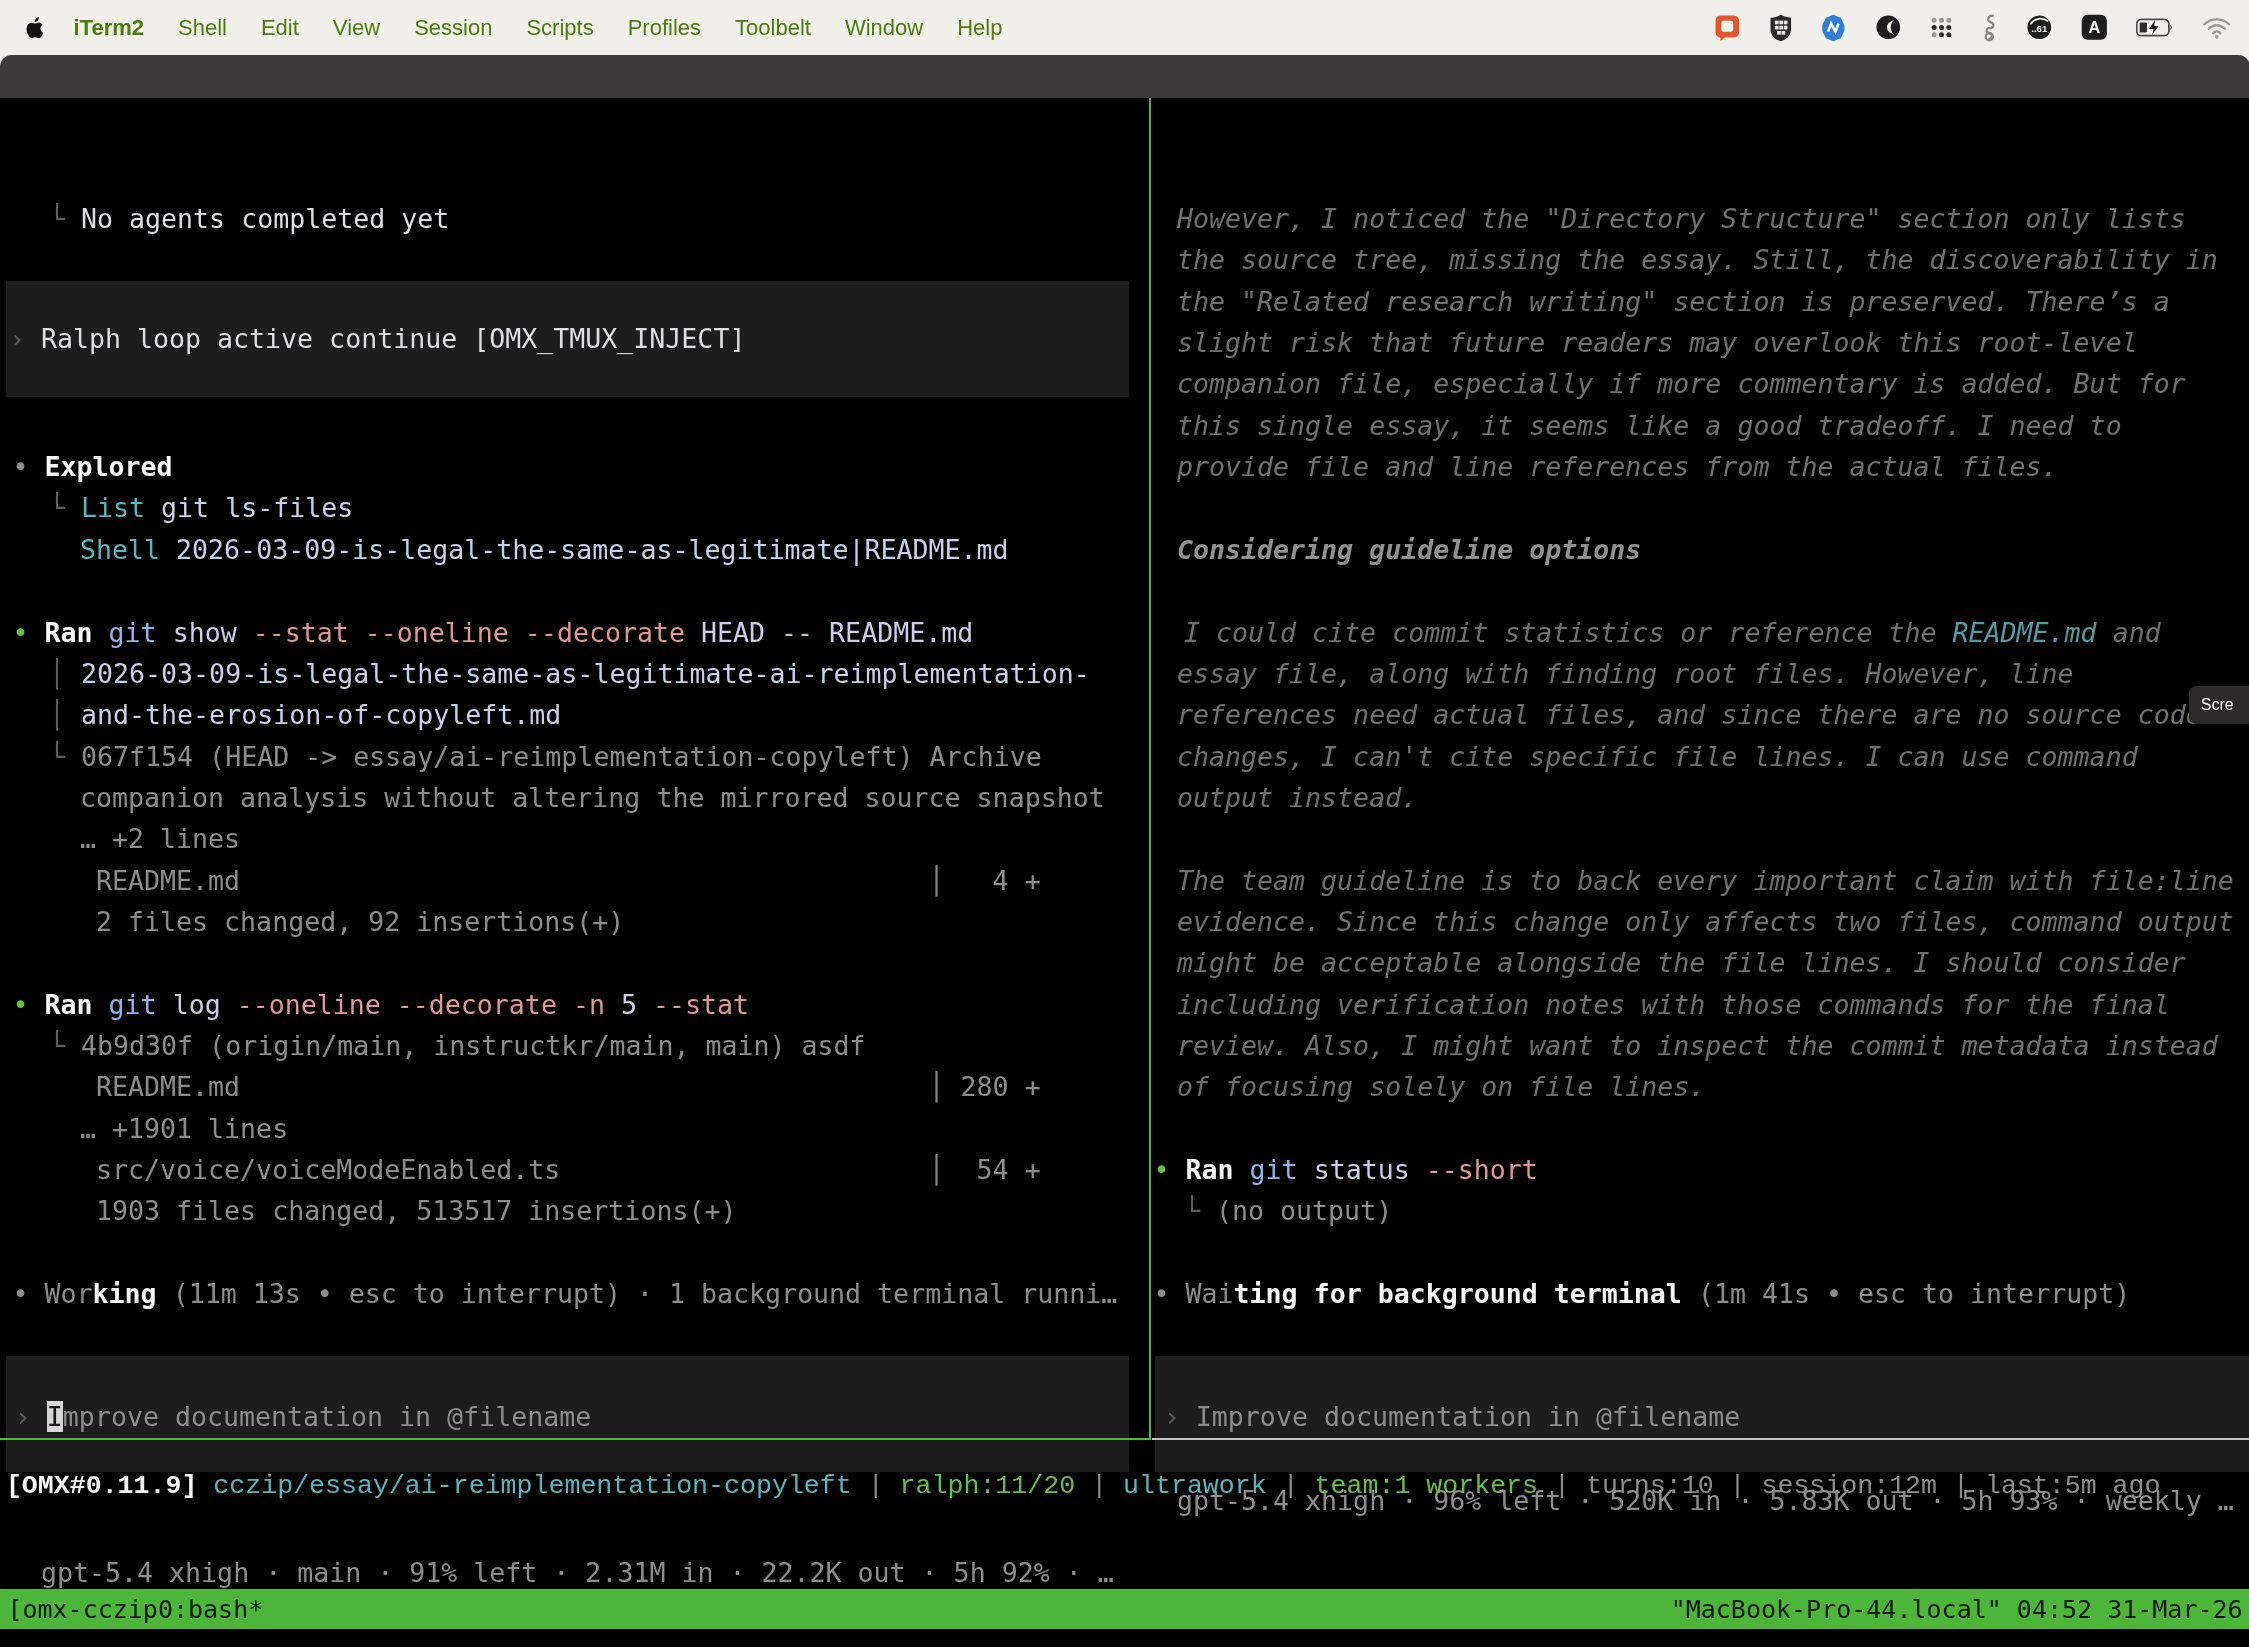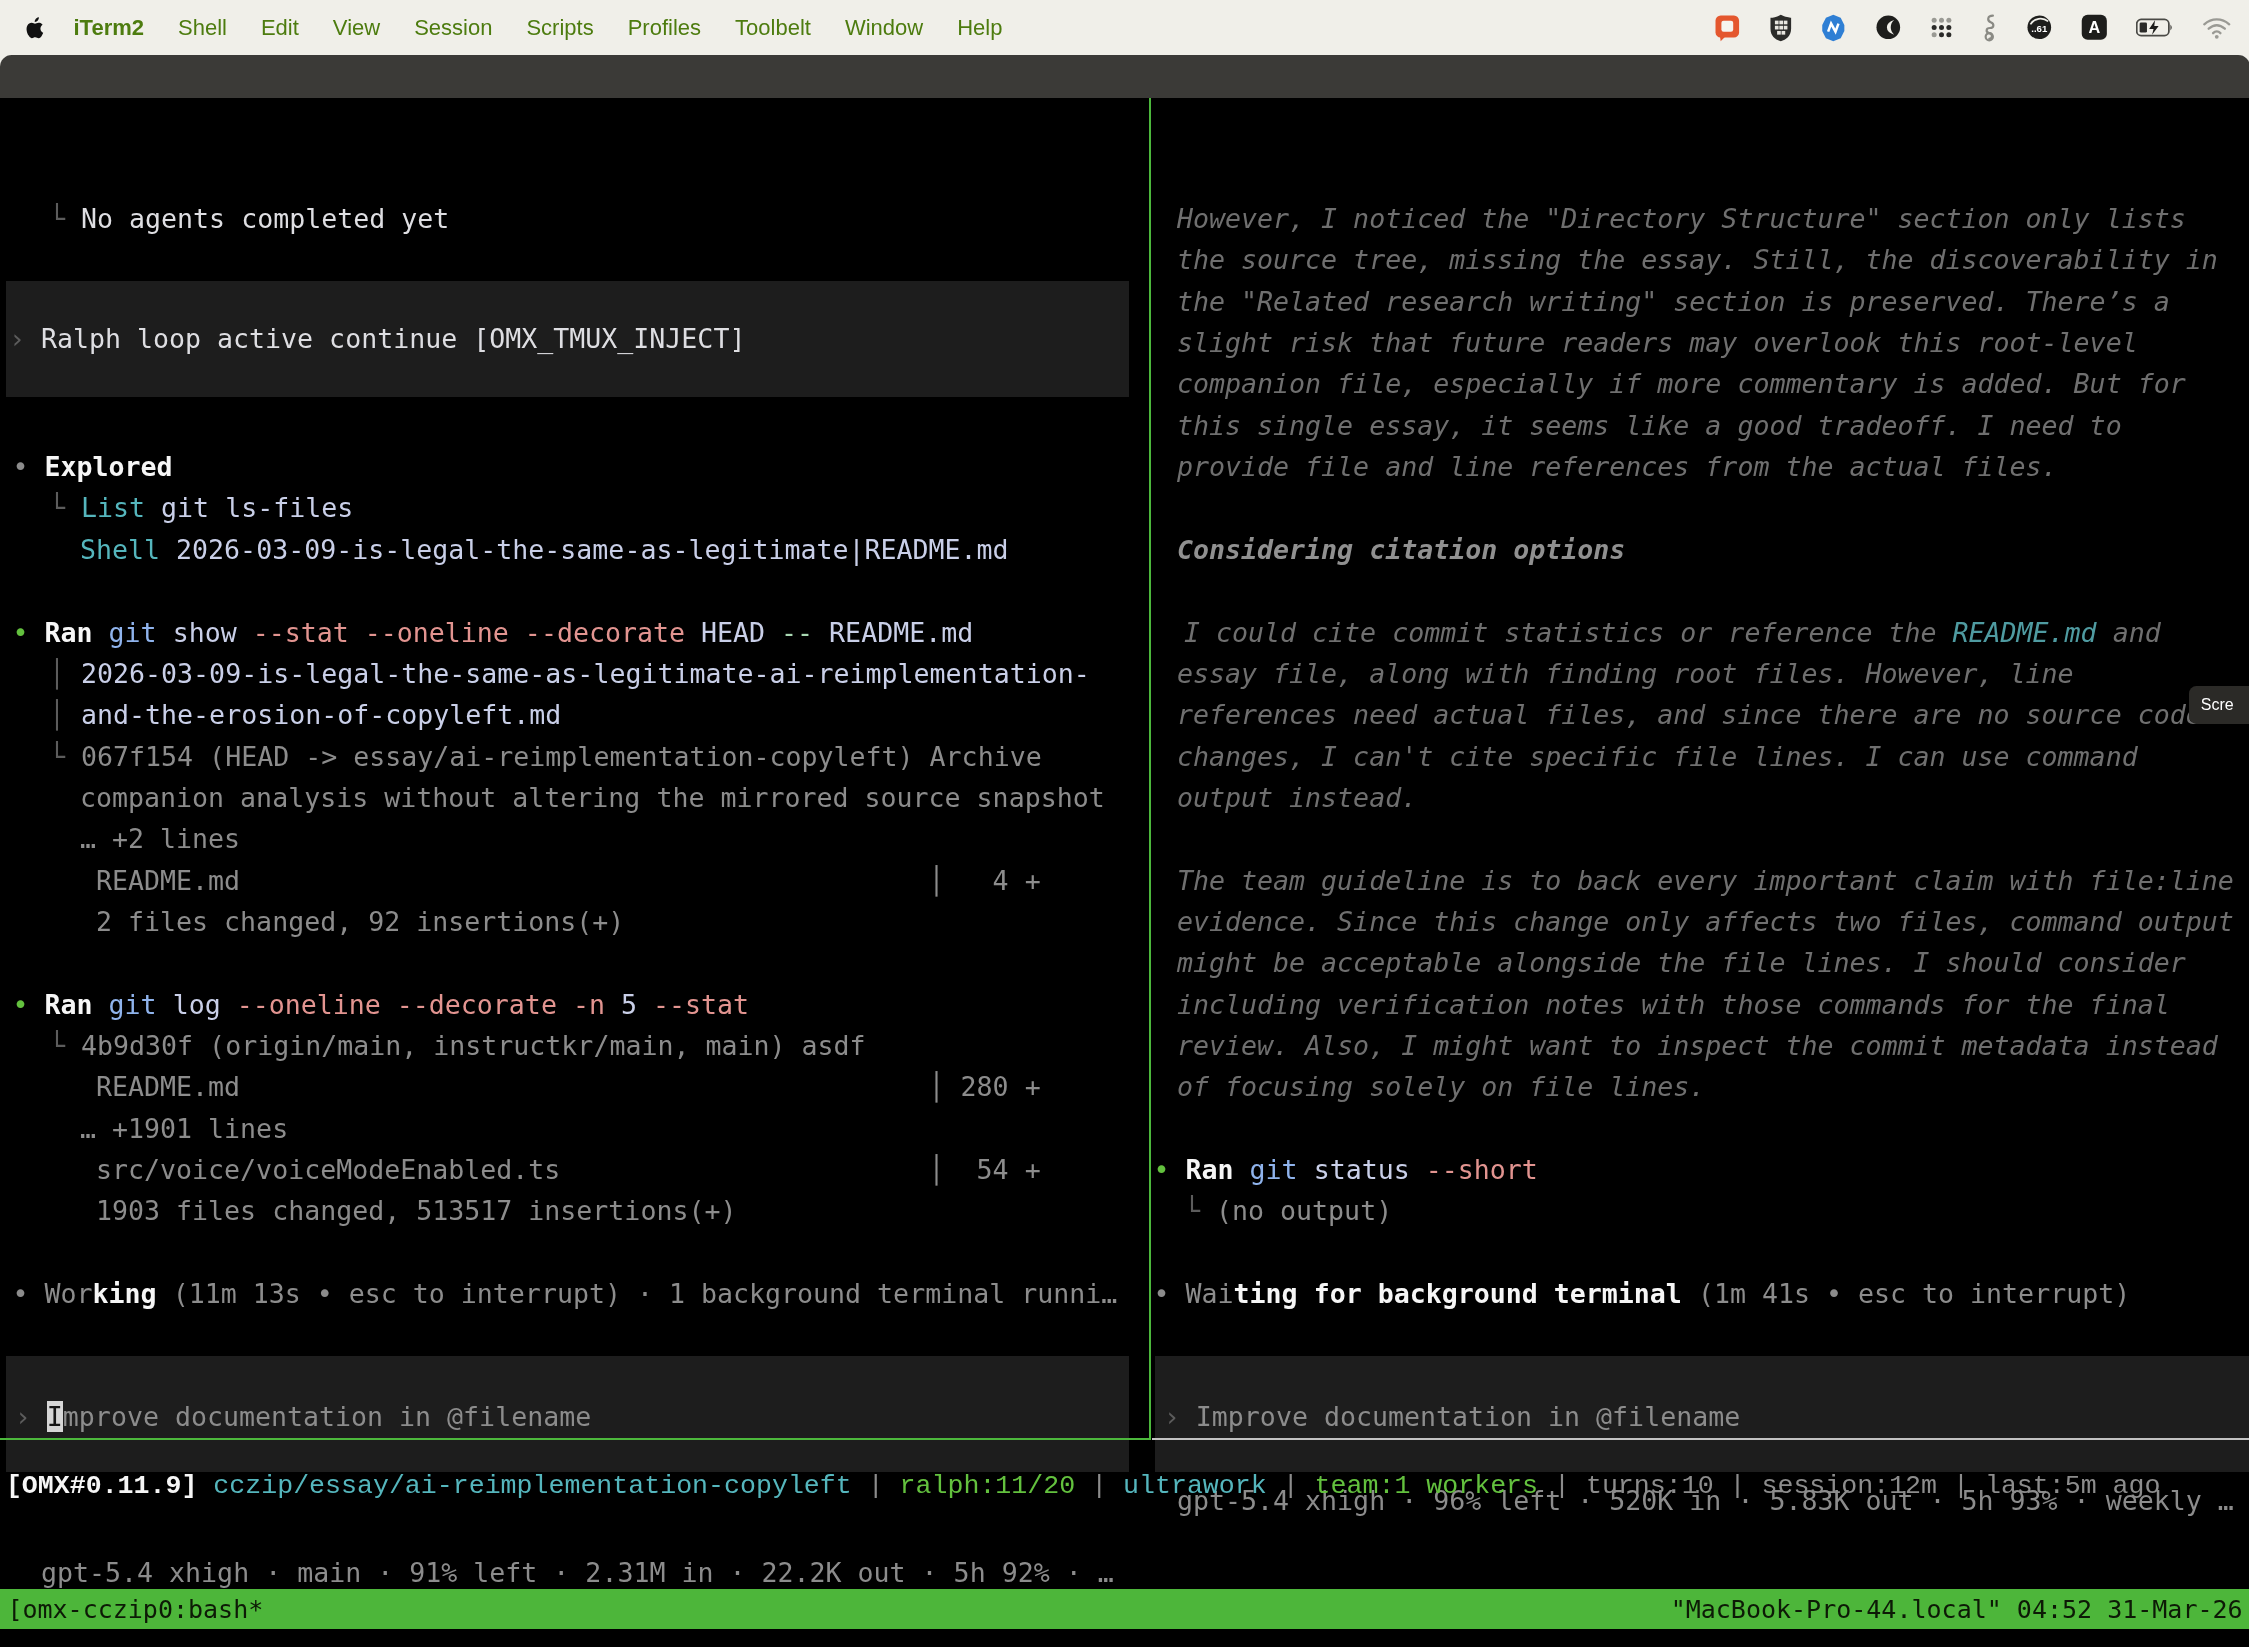--- a/index.html
+++ b/index.html
@@ -231,21 +231,21 @@
     </div>
   <div class="pane" id="pane-right">
     <div class="dark-box" id="input-box-right"></div>
   <div class="tline" style="top: 101px; left: 25px;"><span class="it">However, I noticed the "Directory Structure" section only lists</span></div>
       <div class="tline" style="top: 142px; left: 25px;"><span class="it">the source tree, missing the essay. Still, the discoverability in</span></div>
       <div class="tline" style="top: 184px; left: 25px;"><span class="it">the "Related research writing" section is preserved. There’s a</span></div>
       <div class="tline" style="top: 225px; left: 25px;"><span class="it">slight risk that future readers may overlook this root-level</span></div>
       <div class="tline" style="top: 266px; left: 25px;"><span class="it">companion file, especially if more commentary is added. But for</span></div>
       <div class="tline" style="top: 308px; left: 25px;"><span class="it">this single essay, it seems like a good tradeoff. I need to</span></div>
       <div class="tline" style="top: 349px; left: 25px;"><span class="it">provide file and line references from the actual files.</span></div>
-      <div class="tline" style="top: 432px; left: 25px;"><span class="ith">Considering citation options</span></div>
+      <div class="tline" style="top: 432px; left: 25px;"><span class="ith">Considering guideline options</span></div>
       <div class="tline" style="top: 515px; left: 32px;"><span class="it">I could cite commit statistics or reference the </span><span class="itcy">README.md</span><span class="it"> and</span></div>
       <div class="tline" style="top: 556px; left: 25px;"><span class="it">essay file, along with finding root files. However, line</span></div>
       <div class="tline" style="top: 597px; left: 25px;"><span class="it">references need actual files, and since there are no source code</span></div>
       <div class="tline" style="top: 639px; left: 25px;"><span class="it">changes, I can't cite specific file lines. I can use command</span></div>
       <div class="tline" style="top: 680px; left: 25px;"><span class="it">output instead.</span></div>
       <div class="tline" style="top: 763px; left: 25px;"><span class="it">The team guideline is to back every important claim with file:line</span></div>
       <div class="tline" style="top: 804px; left: 25px;"><span class="it">evidence. Since this change only affects two files, command output</span></div>
       <div class="tline" style="top: 845px; left: 25px;"><span class="it">might be acceptable alongside the file lines. I should consider</span></div>
       <div class="tline" style="top: 887px; left: 25px;"><span class="it">including verification notes with those commands for the final</span></div>
       <div class="tline" style="top: 928px; left: 25px;"><span class="it">review. Also, I might want to inspect the commit metadata instead</span></div>

